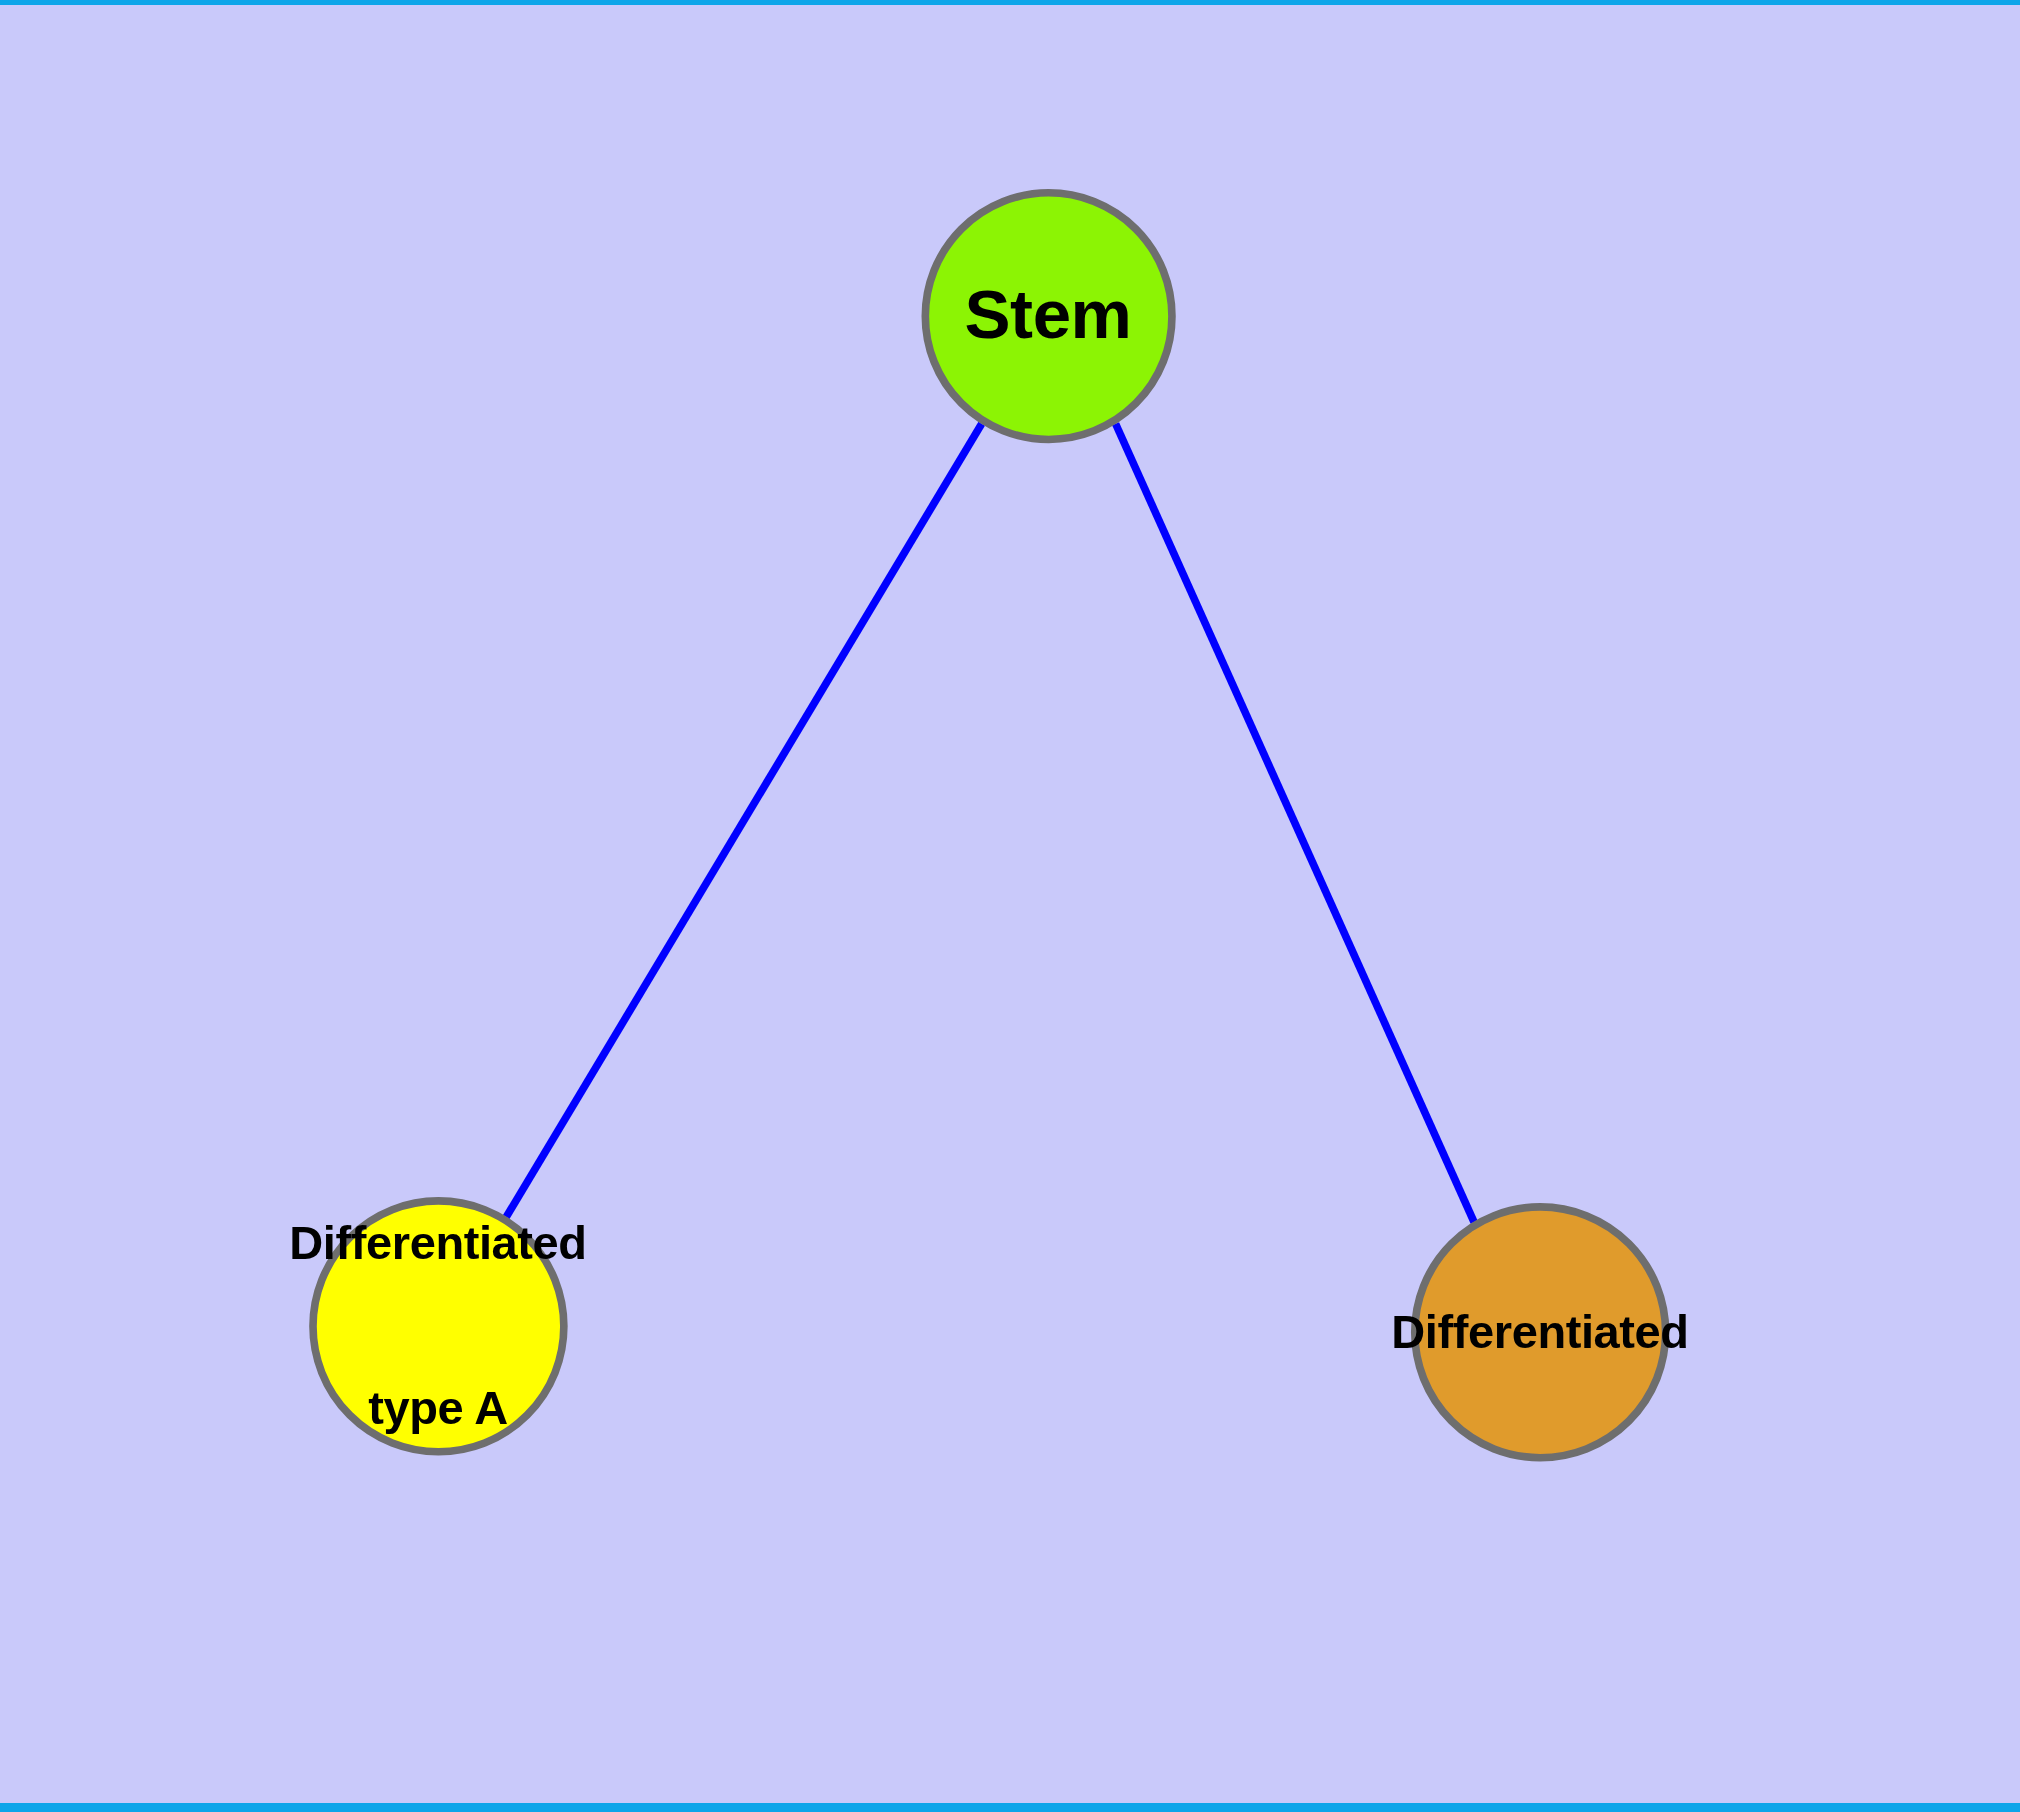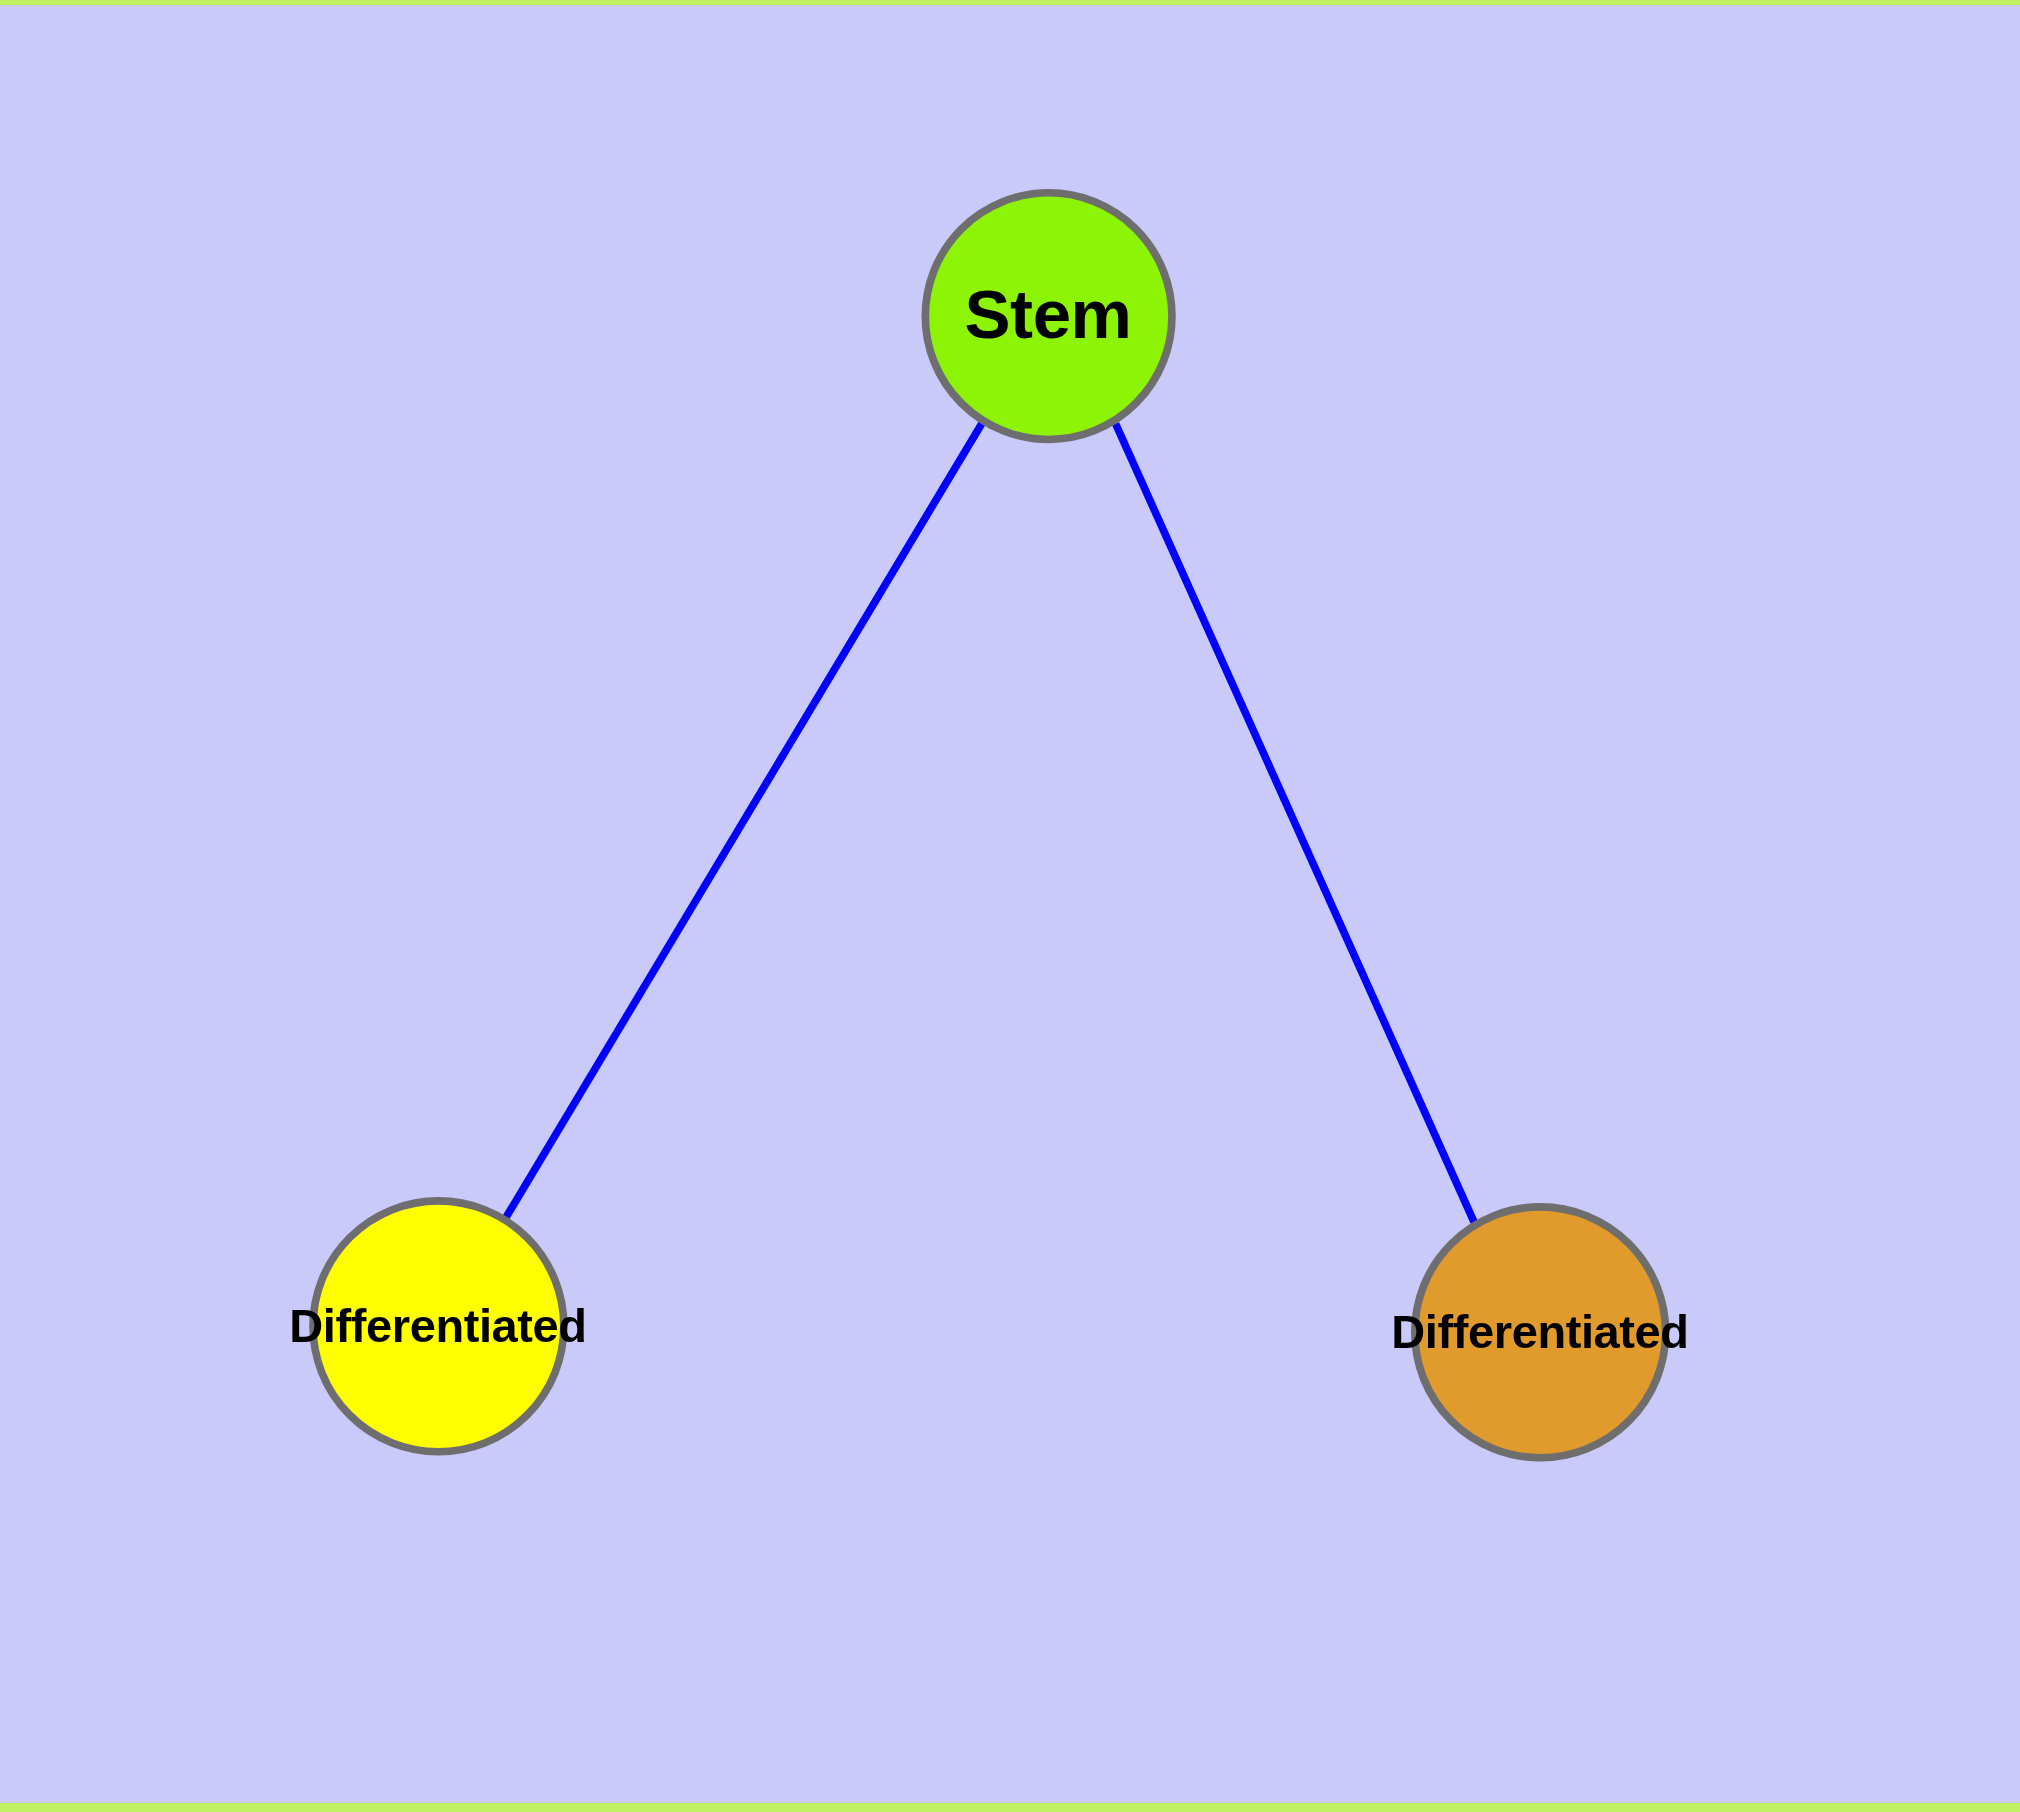--- a/index.html
+++ b/index.html
@@ -43,38 +43,39 @@
     line-height: 1.17;
     letter-spacing: -0.4px;
     pointer-events: none;
   }
   .label-root { font-size: 69px; }
   .label-leaf { font-size: 47px; }
 </style>
 </head>
 <body>
 
-<div id="canvas" style="width: 2021px; height: 1812px; background: #bef264;">
+<div id="canvas" style="width: 2021px; height: 1812px; background: #0ea5e9;">
   <div id="plot-area" style="background: rgb(201, 201, 250);"></div>
 
   <svg id="graph-svg" viewBox="0 0 2384 2138">
 
     <line x1="1158" y1="500" x2="597" y2="1436" stroke="#0000ff" stroke-width="9" stroke-linecap="butt"></line>
     <line x1="1316" y1="500" x2="1739" y2="1442" stroke="#0000ff" stroke-width="9" stroke-linecap="butt"></line>
 
     <circle cx="1237" cy="373" r="145.5" fill="#8cf404" stroke="#6e6e6e" stroke-width="9"></circle>
     <circle cx="517" cy="1565" r="148" fill="#ffff00" stroke="#6e6e6e" stroke-width="9"></circle>
     <circle cx="1817" cy="1572" r="148" fill="#e09b2c" stroke="#6e6e6e" stroke-width="9"></circle>
   </svg>
 
   <div class="node-label label-root" style="left: 1048px; top: 316px; color: rgb(0, 0, 0);">
     <div>Stem</div>
   </div>
 
   <div class="node-label label-leaf" style="left:438px; top:1326px;">
     <div>Differentiated</div>
+    <div>type A</div>
   </div>
 
   <div class="node-label label-leaf" style="left:1540px; top:1332px;">
     <div>Differentiated</div>
   </div>
 </div>
 
 
 </body></html>

